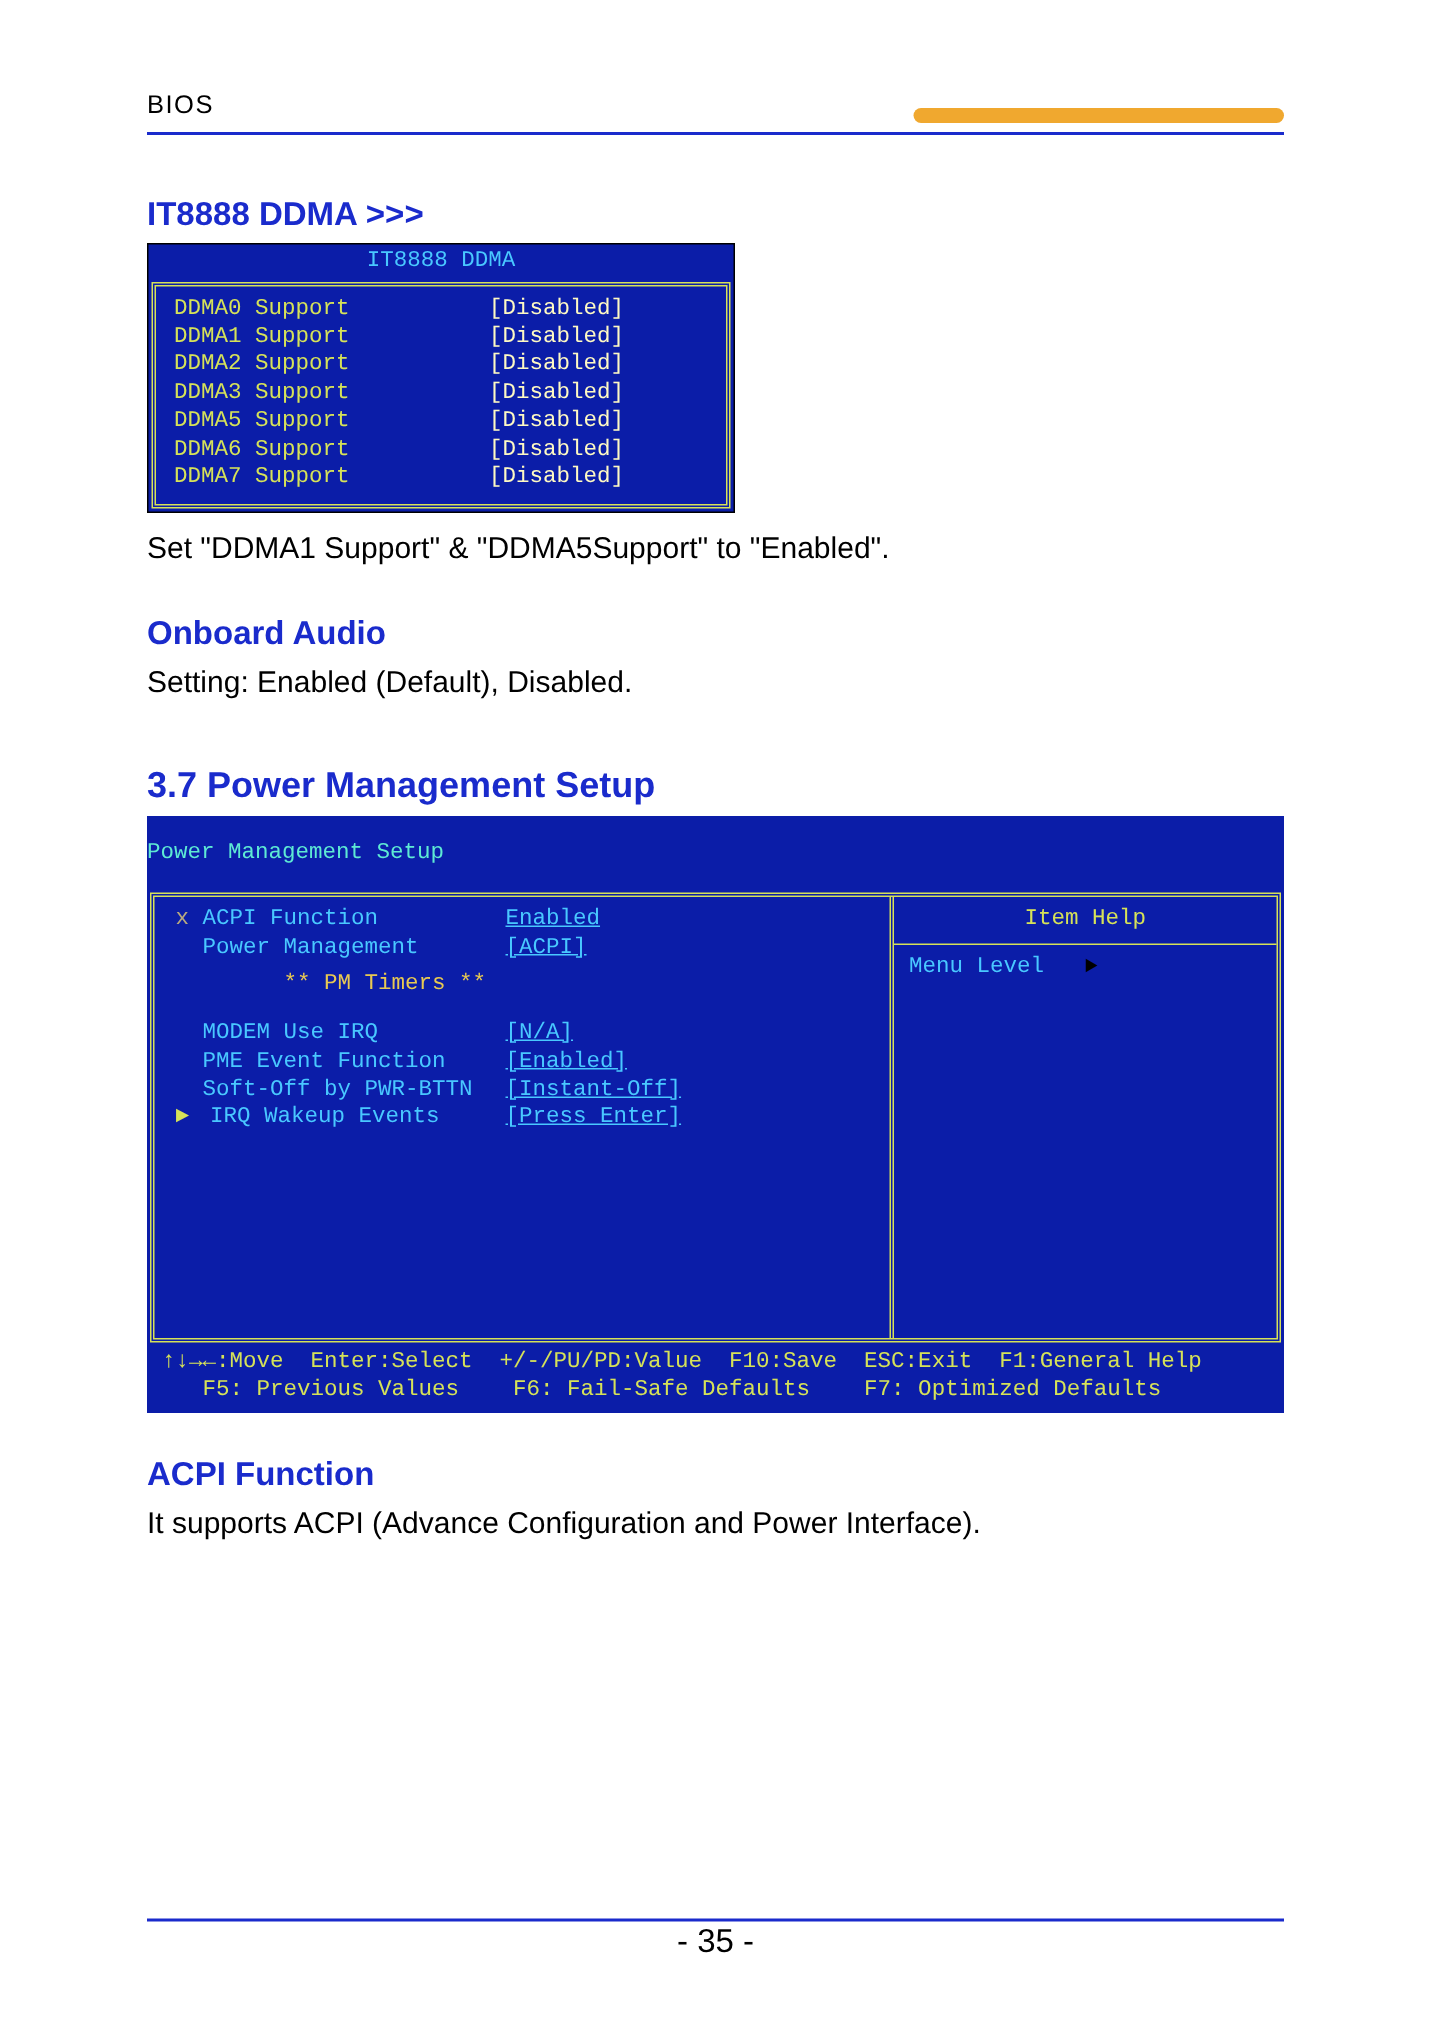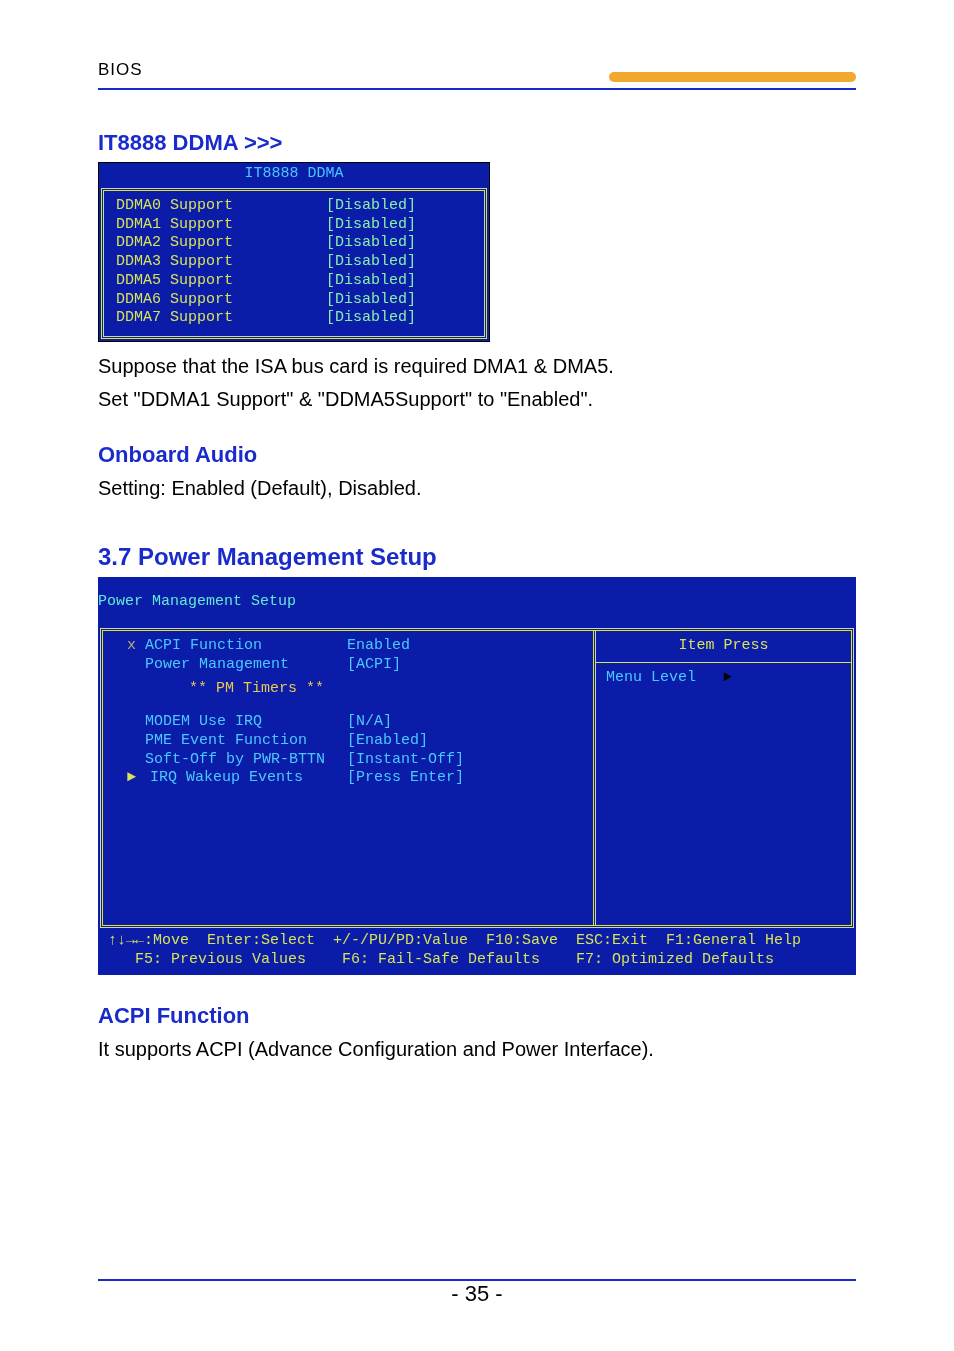--- a/index.html
+++ b/index.html
@@ -92,21 +92,21 @@
   }
   .bios-row {
     display: flex;
   }
   .bios-row .lab {
     flex: 0 0 210px;
     white-space: pre;
   }
   .bios-row .val {
     flex: 1 1 auto;
-    color: #86efac;
+    color: #fef9c3;
     white-space: pre;
   }
   .bios-row.cyan .lab, .bios-row.cyan .val, .cyan { color: #49c8ff; }
 
   
   .bios-box.large {
     width: 758px;
     margin: 4px 0 10px 0;
   }
   .bios-large-title {
@@ -151,22 +151,22 @@
     color: #000;
     display: inline-block;
     transform: scaleX(0.9);
   }
   .bios-footer {
     padding: 4px 10px 6px 10px;
     color: #d6e258;
     font-size: 15px;
     white-space: pre;
   }
-  .pm-left .lab { flex: 0 0 220px; margin-left: 10px; }
-  .pm-left .val { flex: 1 1 auto; }
+  .pm-left .lab { flex: 0 0 220px; }
+  .pm-left .val { flex: 1 1 auto; text-decoration: underline; }
   .pm-x { color: #b8a97f; }
   .pm-enabled-dim { color: #b8a97f; }
   .pm-arrow { color: #d6e258; display:inline-block; width:14px; }
   .pm-sub { color: #e8c952; text-align: left; white-space: pre; margin: 6px 0; }
 
   .footer-rule {
     border: none;
     border-top: 2px solid #1a2bcc;
     margin: 0;
     position: absolute;
@@ -225,21 +225,20 @@
           <span class="lab">DDMA6 Support</span>
           <span class="val">[Disabled]</span>
         </div>
       <div class="bios-row">
           <span class="lab">DDMA7 Support</span>
           <span class="val">[Disabled]</span>
         </div>
     </div>
   </div>
 
-  <div class="body-text">Suppose that the ISA bus card is required DMA1 &amp; DMA5.</div>
   <div class="body-text">Set "DDMA1 Support" &amp; "DDMA5Support" to "Enabled".</div>
 
   <div class="section-heading" style="margin-top:28px;">Onboard Audio</div>
   <div class="body-text">Setting: Enabled (Default), Disabled.</div>
 
   <div class="section-heading-big">3.7 Power Management Setup</div>
 
   <div class="bios-box large">
     <div class="bios-large-title">Power Management Setup</div>
     <div class="bios-large-frame">
@@ -265,21 +264,21 @@
         <div class="bios-row cyan">
           <span class="lab">  <span>Soft-Off by PWR-BTTN</span></span>
           <span class="val cyan">[Instant-Off]</span>
         </div>
         <div class="bios-row cyan">
           <span class="lab"><span class="pm-arrow">►</span> <span>IRQ Wakeup Events</span></span>
           <span class="val cyan">[Press Enter]</span>
         </div>
       </div>
       <div class="bios-large-right">
-        <div class="help-title">Item Press</div>
+        <div class="help-title">Item Help</div>
         <hr>
         <div>
           <span class="menu-level">Menu Level</span>&nbsp;&nbsp;&nbsp;<span class="arrow">►</span>
         </div>
       </div>
     </div>
     <div class="bios-footer"><span>↑↓→←:Move  Enter:Select  +/-/PU/PD:Value  F10:Save  ESC:Exit  F1:General Help</span>
 <span>   F5: Previous Values    F6: Fail-Safe Defaults    F7: Optimized Defaults</span></div>
   </div>
 

